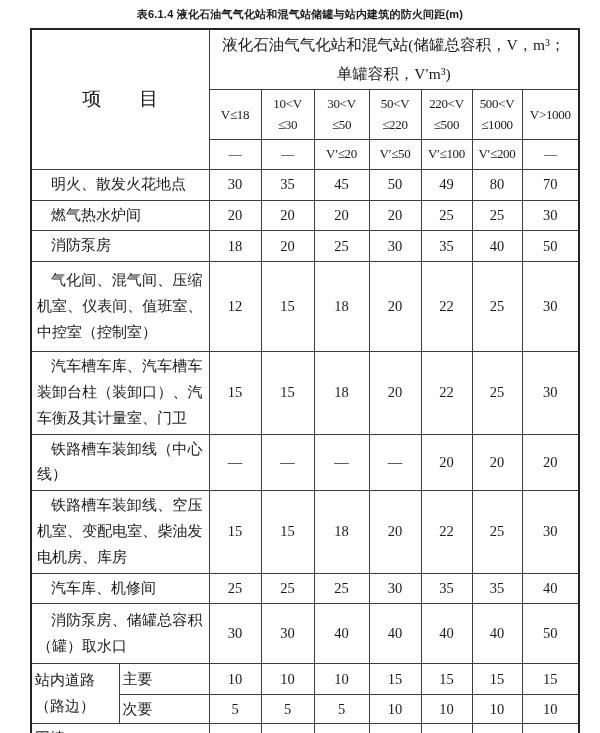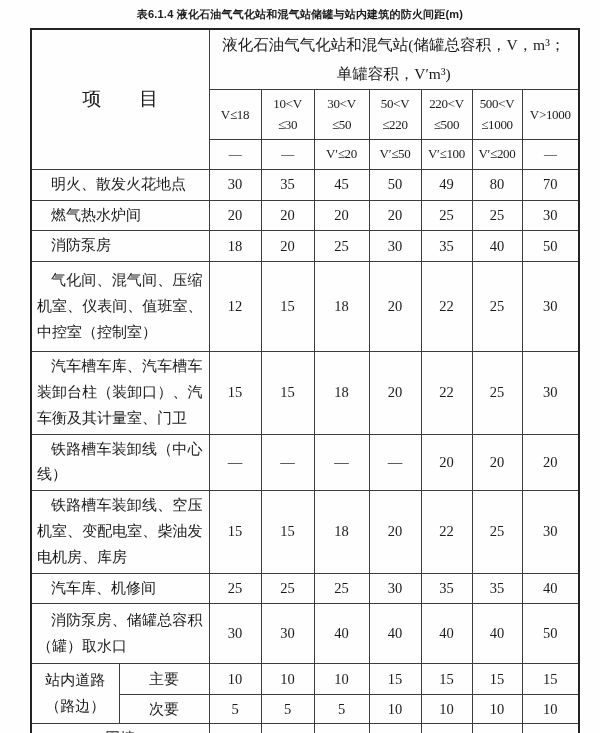--- a/index.html
+++ b/index.html
@@ -27,21 +27,21 @@
     overflow:hidden;
   }
   .item-head{font-size:19px;}
   .span-head{white-space:pre-line;font-size:15.5px;line-height:1.9;}
   .range{white-space:pre-line;font-size:13px;line-height:1.65;padding:0 1px;letter-spacing:-.3px;}
   .subrange{font-size:13px;letter-spacing:-.3px;padding:0 1px;}
   .label{
     text-align:justify;text-indent:14px;
     padding:2px 6px 2px 5px;line-height:1.72;font-size:15px;
   }
-  .center-label{text-align:center;text-indent:0;white-space:pre-line;line-height:1.7;}
+  .center-label{text-align:left;text-indent:0;white-space:pre-line;line-height:1.7;}
   .val{font-size:14.5px;}
 </style>
 </head>
 <body>
 
 <div class="title">表6.1.4 液化石油气气化站和混气站储罐与站内建筑的防火间距(m)</div>
 
 <table>
   <colgroup>
     <col style="width:88px">

